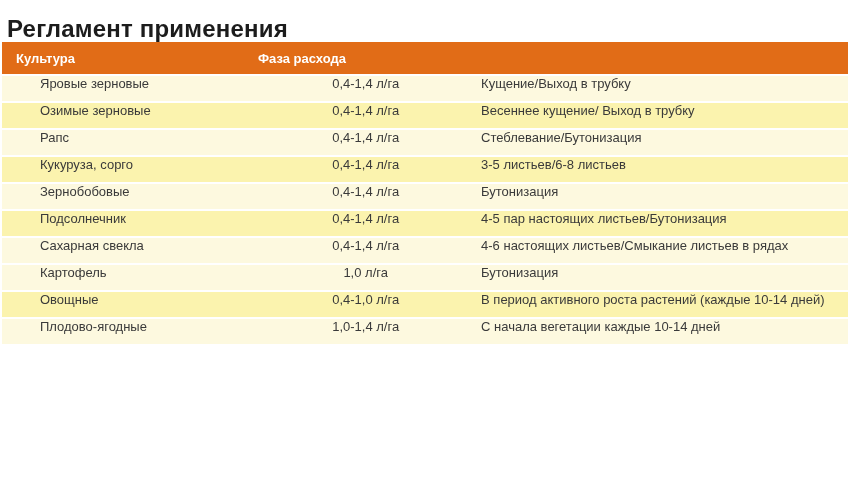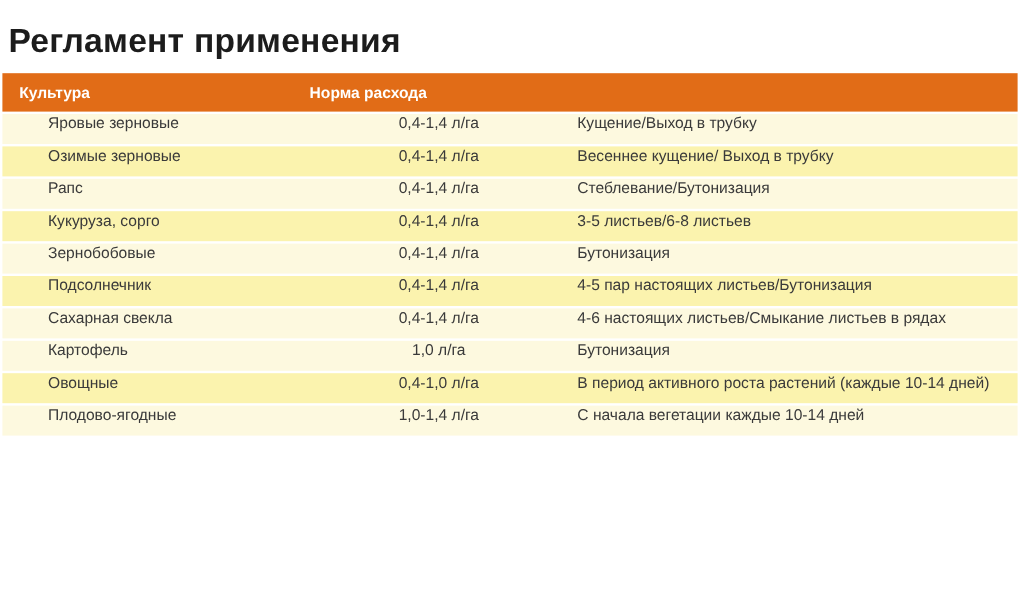--- a/index.html
+++ b/index.html
@@ -14,30 +14,30 @@
   .page {
     position: relative;
     width: 860px;
     height: 504px;
     background: #ffffff;
   }
   .page-title {
     position: absolute;
     left: 7px;
     top: -1px;
-    font-size: 28px;
+    font-size: 24px;
     font-weight: 600;
     letter-spacing: 0.2px;
     color: #1c1c1c;
     white-space: nowrap;
   }
   .regulation-table {
     position: absolute;
     left: 2px;
-    top: 61px;
+    top: 42px;
     width: 846px;
   }
   .t-header {
     display: flex;
     height: 32px;
     align-items: center;
     background: var(--header-bg, #E16C17);
     color: var(--header-text, #ffffff);
     font-size: 13px;
     font-weight: bold;
@@ -63,21 +63,21 @@
 <body>
 
 <div class="page">
 
   <h1 class="page-title">Регламент применения</h1>
 
   <div class="regulation-table">
 
     <div class="t-header">
       <div class="c1 cell-text">Культура</div>
-      <div class="c2 cell-text">Норма расхода</div>
+      <div class="c2 cell-text">Фаза расхода</div>
     </div>
 
     <div>
         <div class="t-row light">
     <div class="c1 cell-text">Яровые зерновые</div>
     <div class="c2 cell-text">0,4-1,4 л/га</div>
     <div class="c3 cell-text">Кущение/Выход в трубку</div>
   </div>
         <div class="t-row dark">
     <div class="c1 cell-text">Озимые зерновые</div>

